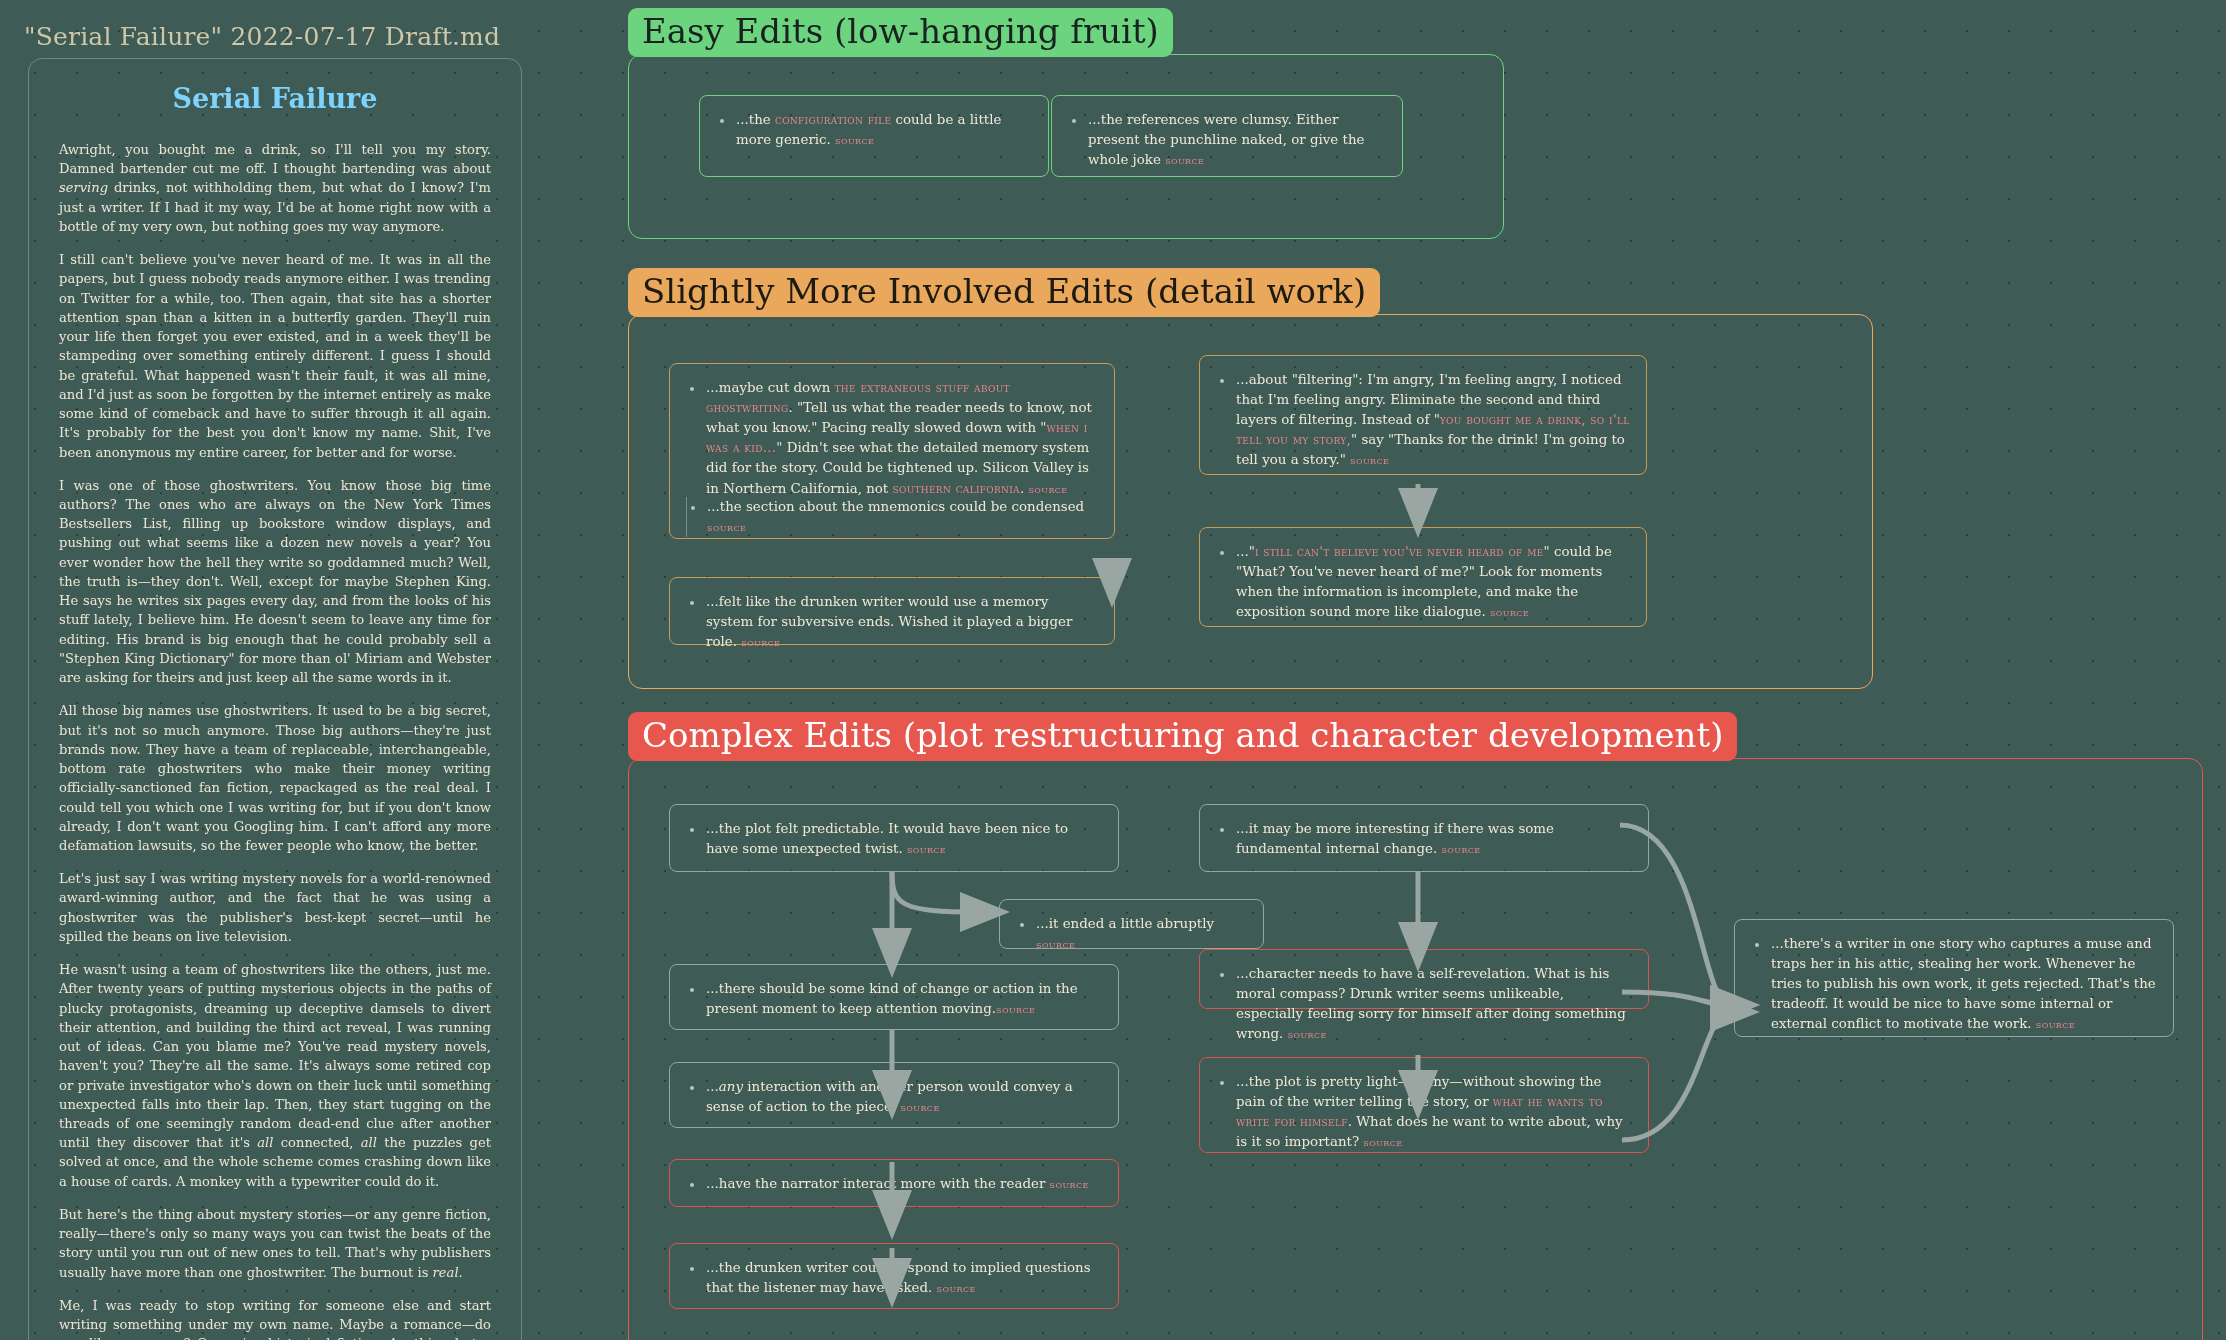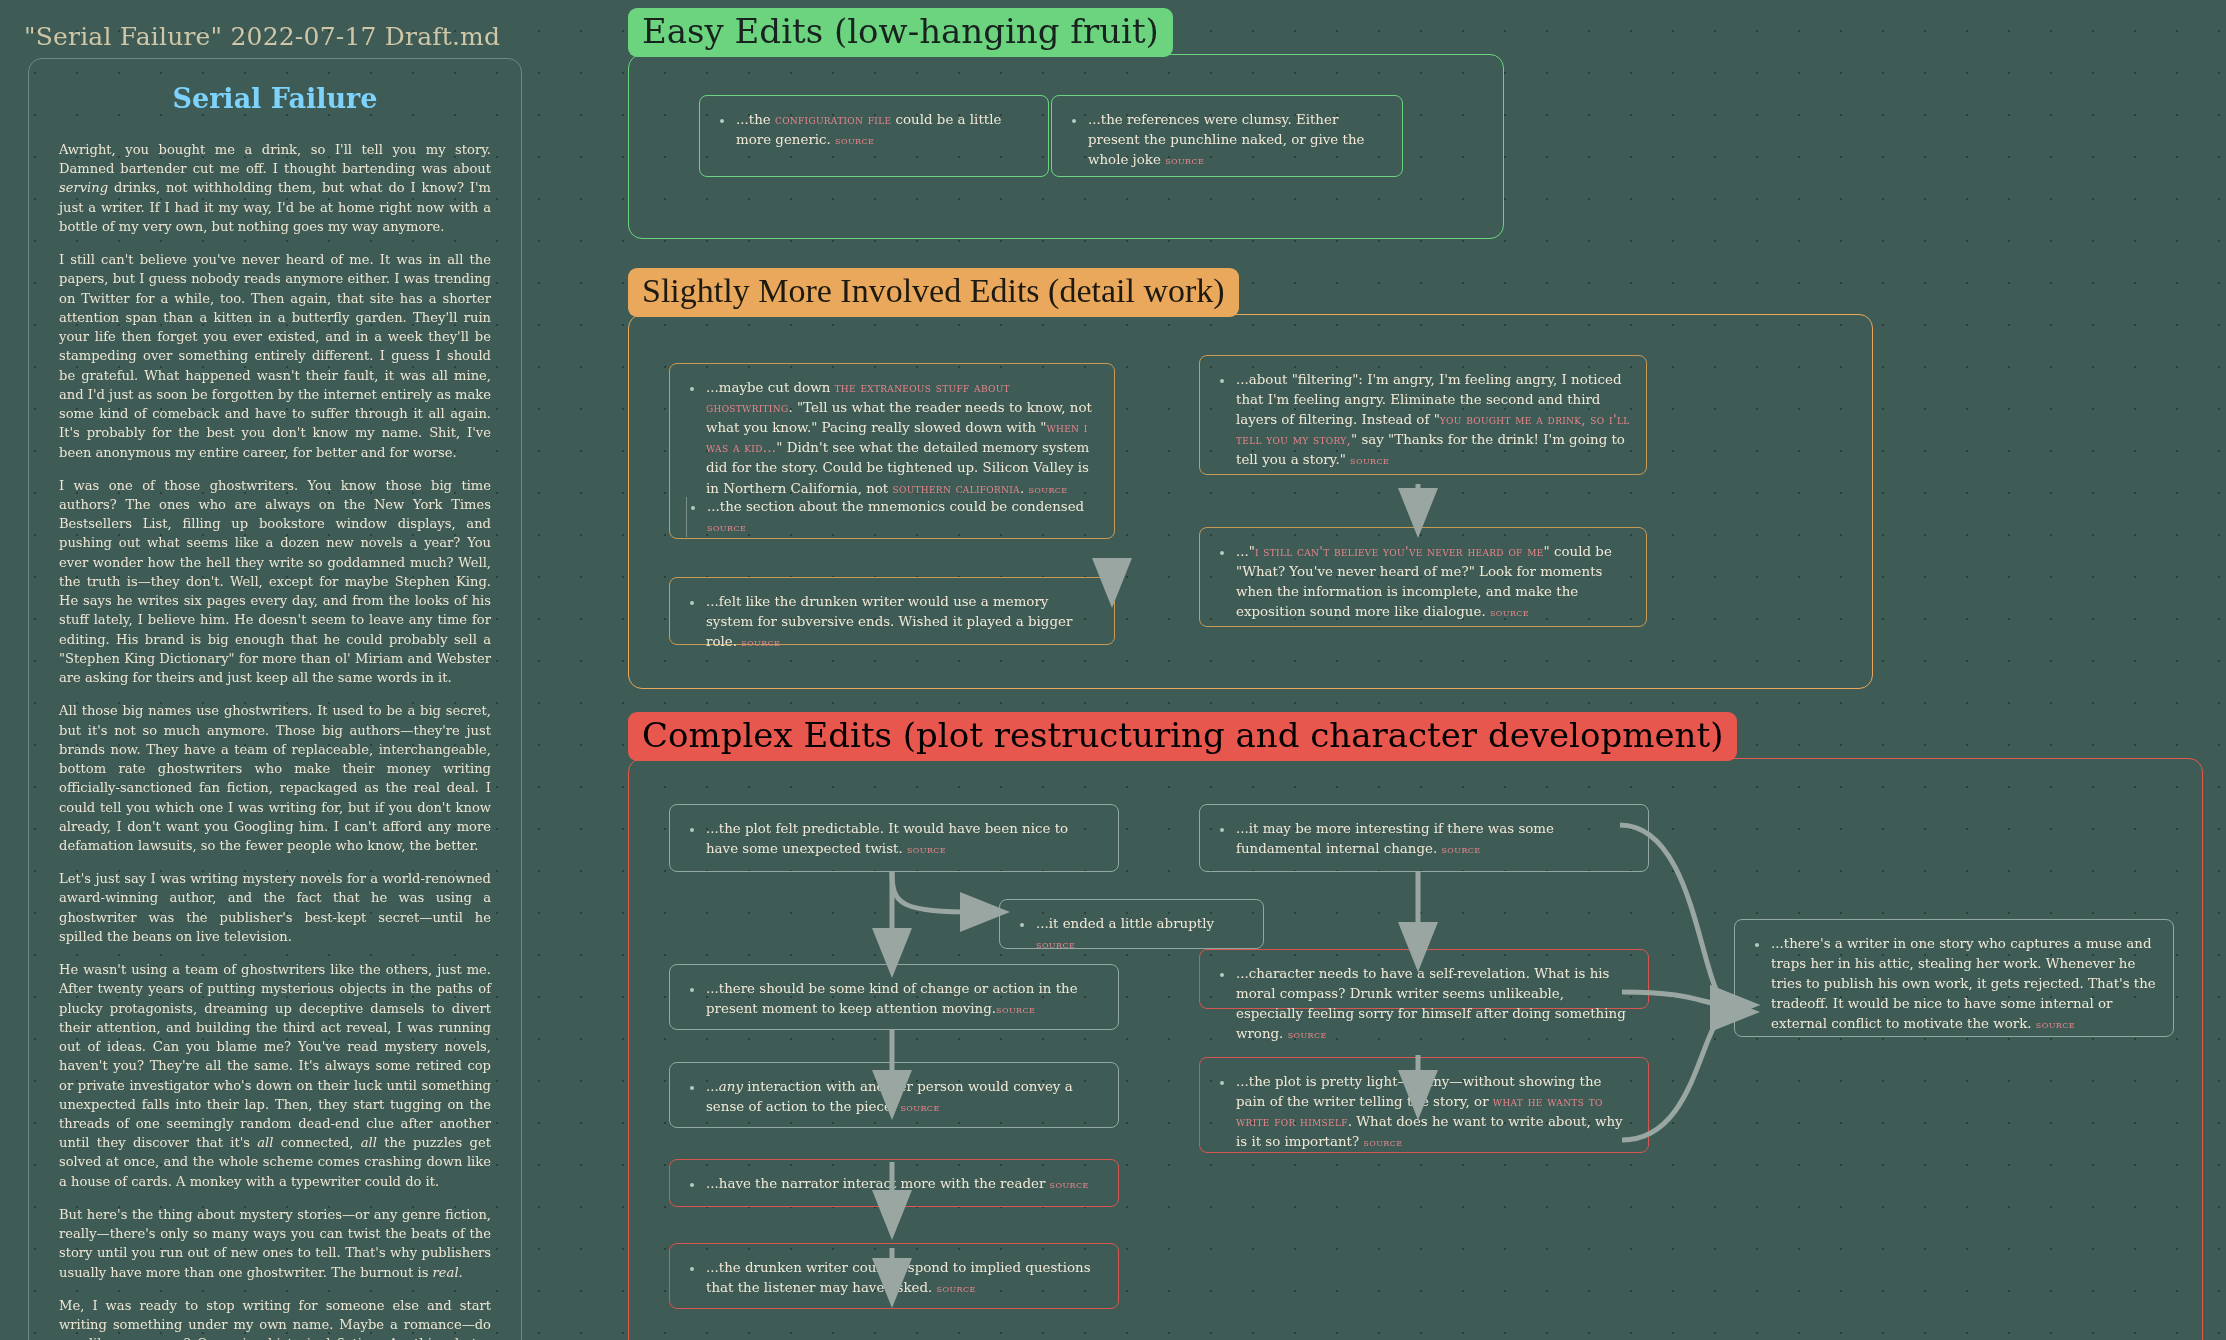--- a/index.html
+++ b/index.html
@@ -56,21 +56,21 @@
   .sec-body{
     position:absolute;
     border-radius:14px;
     border-width:1.8px;border-style:solid;
     box-sizing:border-box;
   }
 
   #sec-easy-header{left:628px;top:8px;background:#6cd47f;color:#18231f;}
   #sec-easy-body{left:628px;top:54px;width:876px;height:185px;border-color:#6cd47f;}
 
-  #sec-mid-header{left:628px;top:268px;background:#e8a košt;font-family:Liberation Serif, serif;}
+  #sec-mid-header{left:628px;top:268px;background:#e8a košt;}
   #sec-mid-header{left:628px;top:268px;background:#eba council;}
   #sec-mid-header{left:628px;top:268px;background:#e9a85c;color:#1d1a12;}
   #sec-mid-body{left:628px;top:314px;width:1245px;height:375px;border-color:#c59a55;}
 
   #sec-complex-header{left:628px;top:712px;background:#e8574e;color:#fdf3dd;}
   #sec-complex-body{left:628px;top:758px;width:1575px;height:600px;border-color:#e8574e;}
 
   
   .card{
     position:absolute;
@@ -158,21 +158,21 @@
           <li>...about "filtering": I'm angry, I'm feeling angry, I noticed that I'm feeling angry. Eliminate the second and third layers of filtering. Instead of "<span class="hl">you bought me a drink, so i'll tell you my story,</span>" say "Thanks for the drink! I'm going to tell you a story." <span class="src">source</span></li>
         </ul>
     </div>
     <div class="card orange" style="left:570px;top:212px;width:448px;height:100px;">
       <ul>
           <li>..."<span class="hl">i still can't believe you've never heard of me</span>" could be "What? You've never heard of me?" Look for moments when the information is incomplete, and make the exposition sound more like dialogue. <span class="src">source</span></li>
         </ul>
     </div>
   </div>
 
-  <div class="sec-header" id="sec-complex-header" style="background: rgb(232, 87, 78); color: #000000;">Complex Edits (plot restructuring and character development)</div>
+  <div class="sec-header" id="sec-complex-header" style="background: rgb(232, 87, 78); color: #ffffff;">Complex Edits (plot restructuring and character development)</div>
   <div class="sec-body" id="sec-complex-body" style="border-color: rgb(232, 87, 78);">
     <div class="card grey" style="left:40px;top:45px;width:450px;height:68px;">
       <ul>
           <li>...the plot felt predictable. It would have been nice to have some unexpected twist. <span class="src">source</span></li>
         </ul>
     </div>
     <div class="card grey" style="left:370px;top:140px;width:265px;height:50px;">
       <ul>
           <li>...it ended a little abruptly <span class="src">source</span></li>
         </ul>

